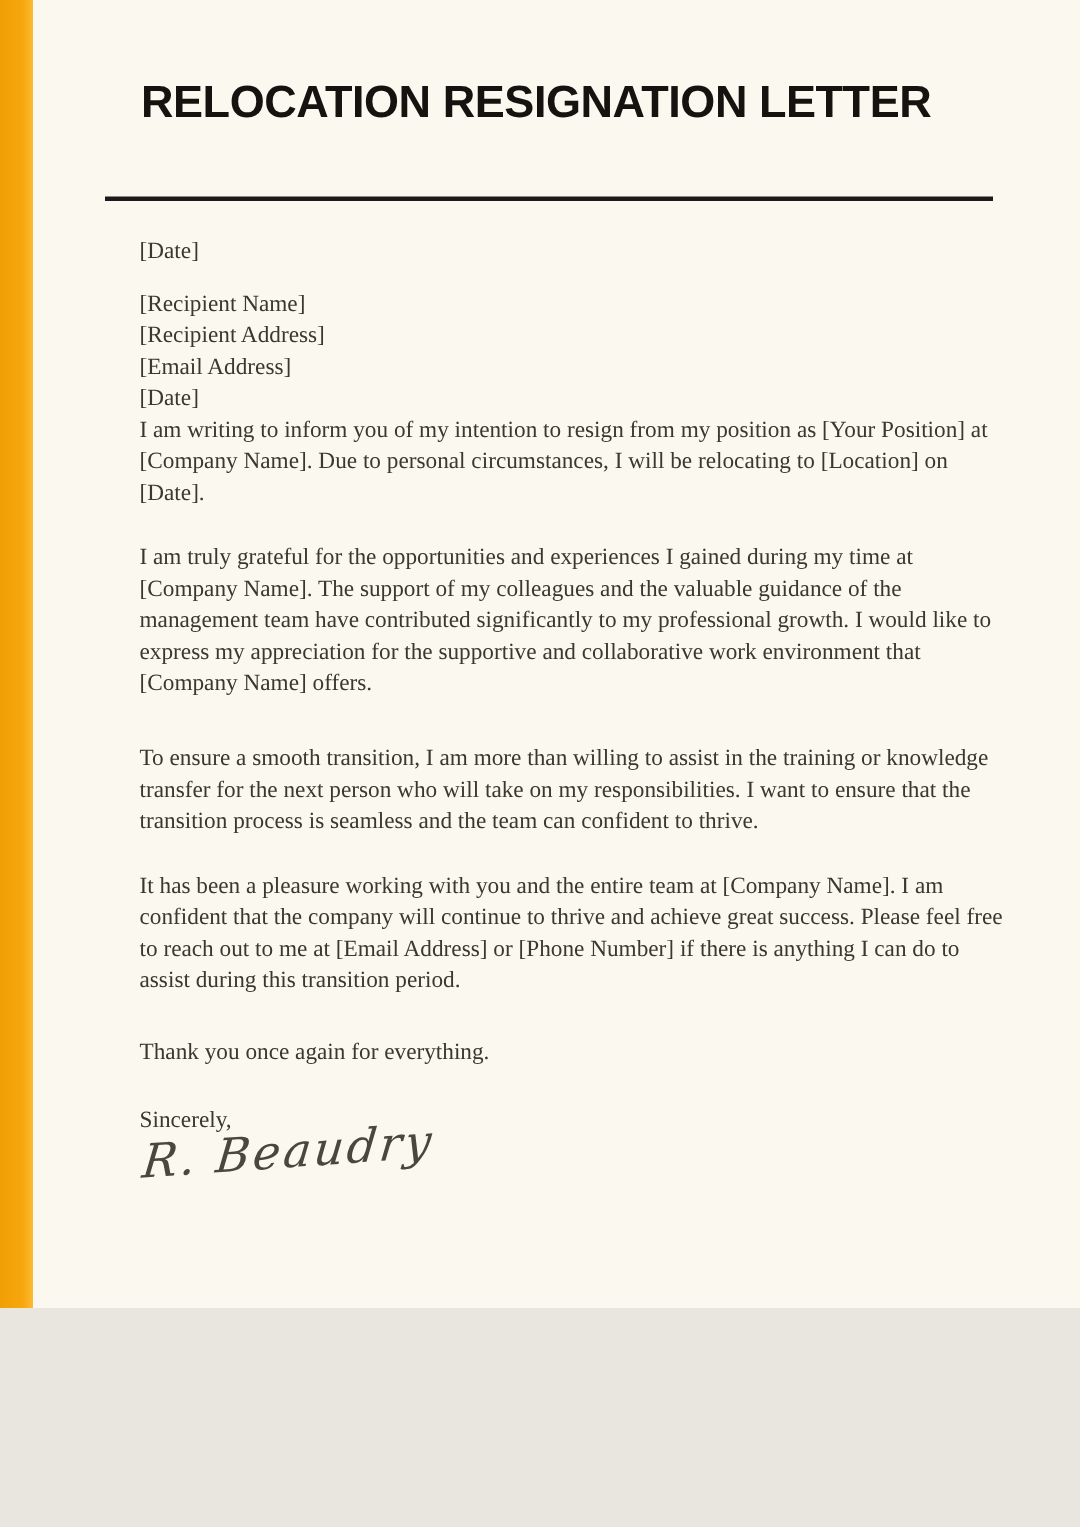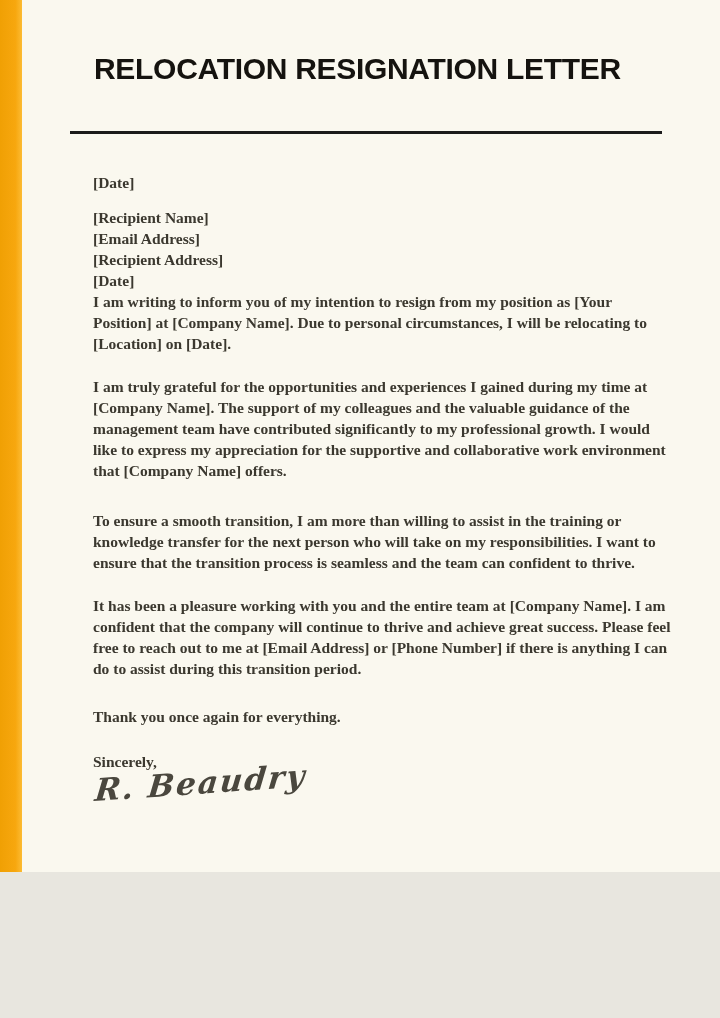--- a/index.html
+++ b/index.html
@@ -33,25 +33,24 @@
   }
   .divider {
     position: absolute;
     left: 70px; top: 131px;
     width: 592px;
     height: 3px;
     background: #1b1b1b;
   }
   .letter {
     position: absolute;
-    left: 93px; top: 172px;
+    left: 93px; top: 157px;
     width: 580px;
     font-size: 15.5px;
     line-height: 21px;
-    font-weight: bold;
   }
   .letter p { margin: 0; }
   .date-line { margin-bottom: 14px !important; }
   .recipient-block { }
   .recipient-block span { display: block; line-height: 21px; }
   .salutation { margin-bottom: 21px !important; }
   .para-1 { margin-bottom: 22px !important; }
   .para-2 { margin-bottom: 29px !important; }
   .para-3 { margin-bottom: 22px !important; }
   .para-4 { margin-bottom: 27px !important; }
@@ -143,22 +142,22 @@
   <h1 class="title">RELOCATION RESIGNATION LETTER</h1>
 
   <div class="divider"></div>
 
   <div class="letter">
 
     <p class="date-line">[Date]</p>
 
     <div class="recipient-block">
       <span>[Recipient Name]</span>
+      <span>[Recipient Address]</span>
       <span>[Email Address]</span>
-      <span>[Recipient Address]</span>
       <span>[Date]</span>
     </div>
 
 
     <p class="para-1">I am writing to inform you of my intention to resign from my position as [Your Position] at [Company Name]. Due to personal circumstances, I will be relocating to [Location] on [Date].</p>
 
     <p class="para-2">I am truly grateful for the opportunities and experiences I gained during my time at [Company Name]. The support of my colleagues and the valuable guidance of the management team have contributed significantly to my professional growth. I would like to express my appreciation for the supportive and collaborative work environment that [Company Name] offers.</p>
 
     <p class="para-3">To ensure a smooth transition, I am more than willing to assist in the training or knowledge transfer for the next person who will take on my responsibilities. I want to ensure that the transition process is seamless and the team can confident to thrive.</p>
 

